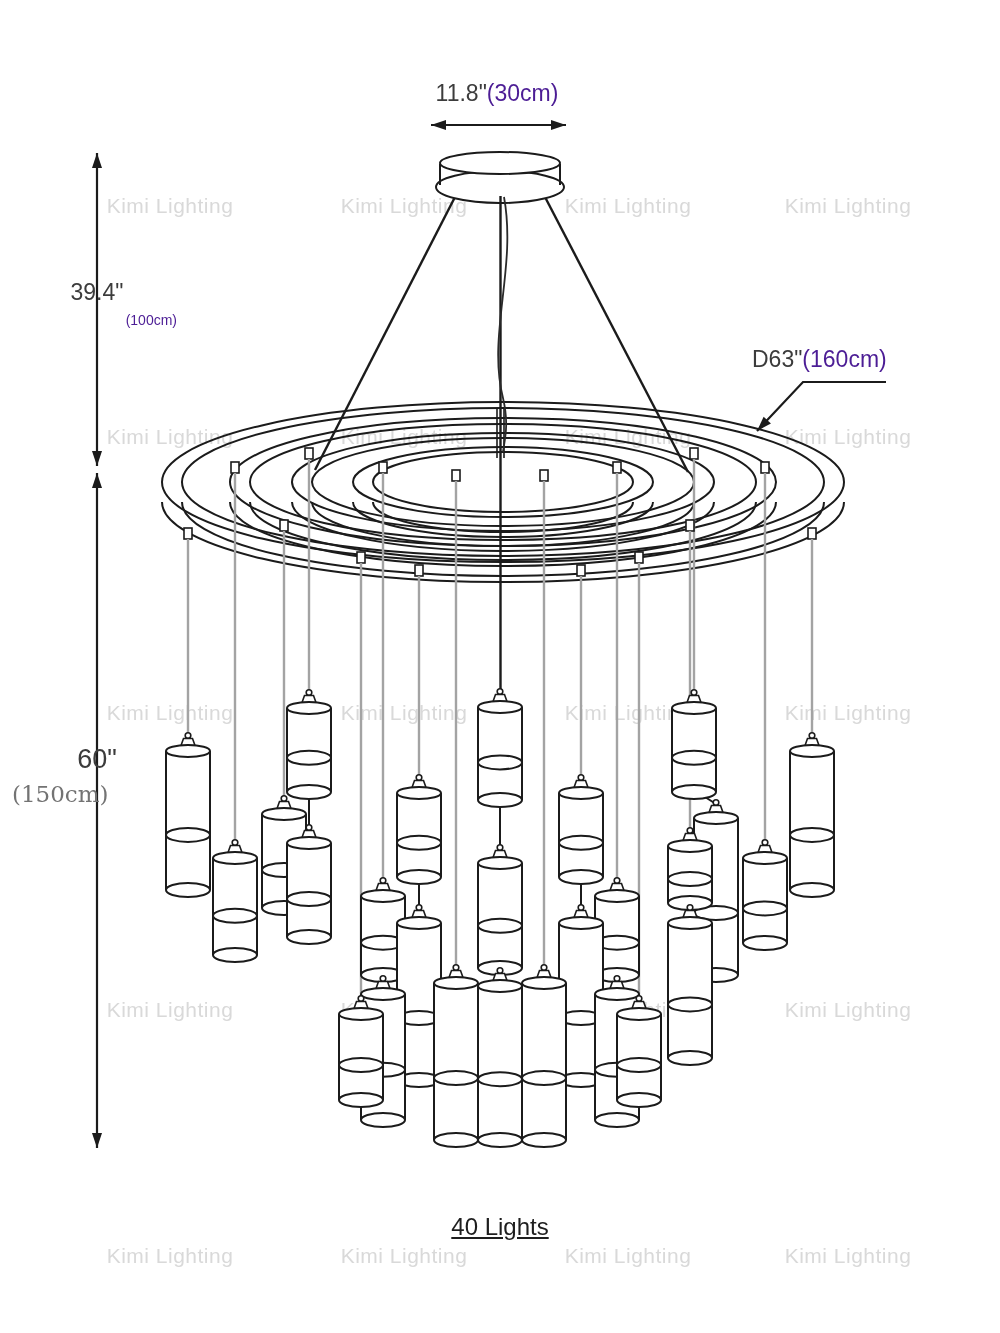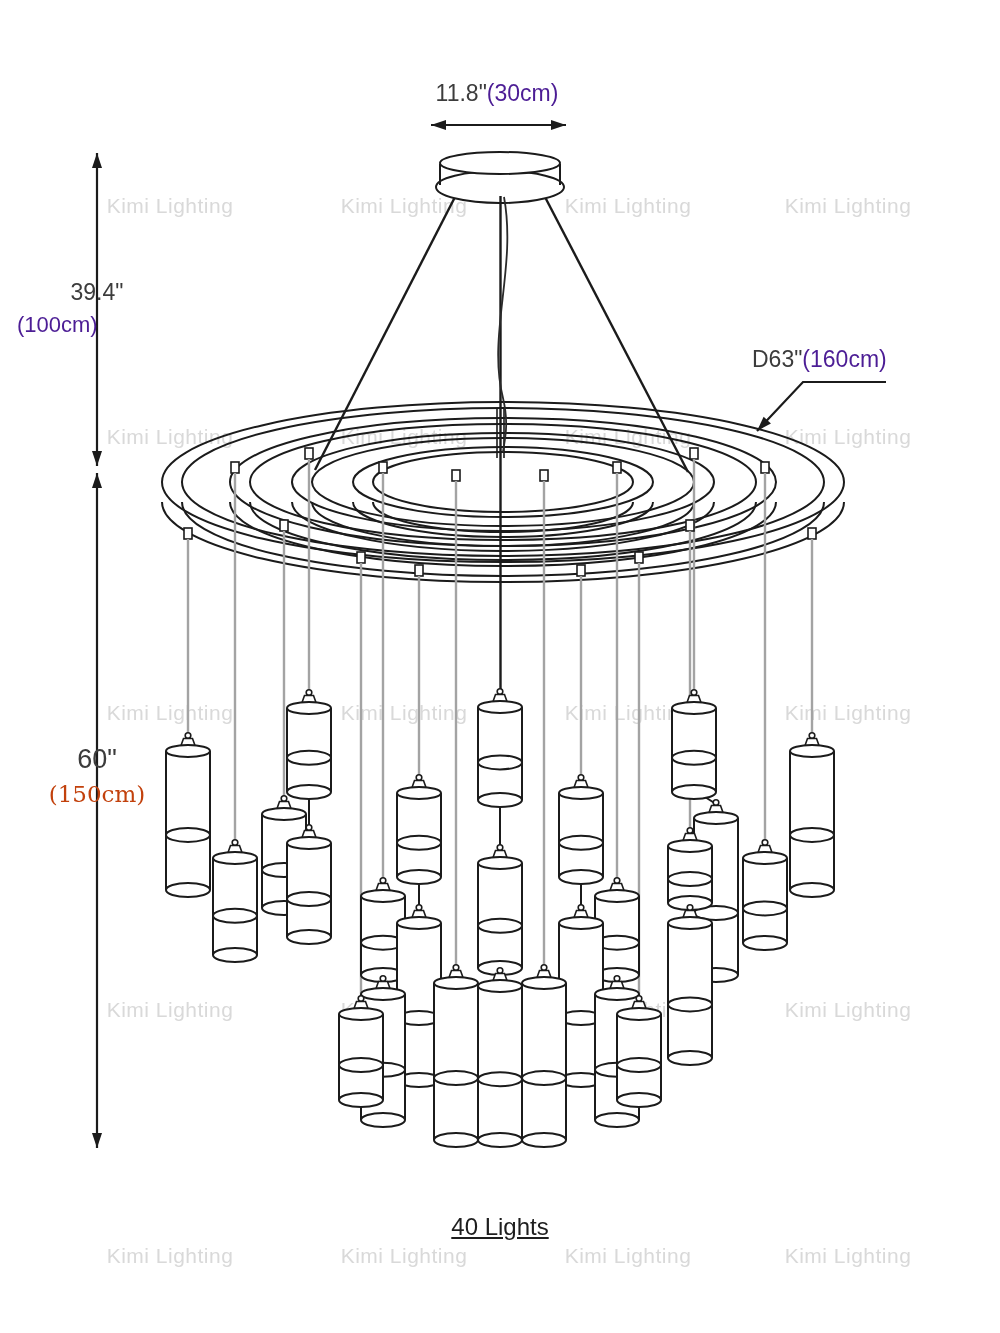--- a/index.html
+++ b/index.html
@@ -7,24 +7,24 @@
          font-family:"Liberation Sans",sans-serif;}
   #wm-layer{position:absolute;inset:0;z-index:1;}
   .wm{position:absolute;transform:translate(-50%,-50%);font-size:21px;letter-spacing:.5px;
       color:#d9d9d9;white-space:nowrap;}
   #drawing{position:absolute;left:0;top:0;z-index:2;}
   .label{position:absolute;z-index:3;white-space:nowrap;}
   .dim-value{color:#3c3c3c;}
   .dim-metric{color:#4c1d95;}
   #dim-canopy{left:347px;top:80px;width:300px;text-align:center;font-size:23px;}
   #dim-drop-val{left:17px;top:279px;width:160px;text-align:center;font-size:23px;}
-  #dim-drop-met{left:17px;top:312px;width:160px;text-align:left;font-size:22px;}
+  #dim-drop-met{left:17px;top:312px;width:160px;text-align:right;font-size:14px;}
   #dim-pend-val{left:17px;top:744px;width:160px;text-align:center;font-size:27px;}
-  #dim-pend-met{left:12px;top:781px;width:170px;text-align:center;font-size:23px;
-                font-family:"DejaVu Serif",serif;color:#c2410c;}
+  #dim-pend-met{left:12px;top:781px;width:170px;font-size:23px;
+                font-family:"DejaVu Serif",serif;color:#737373;}
   #dim-diam{left:752px;top:346px;width:240px;text-align:left;font-size:23px;}
   #title{left:0;top:1213px;width:1000px;text-align:center;font-size:24px;color:#1e1e1e;text-decoration:underline;}
 </style>
 </head>
 <body>
 
 <div id="stage">
   <div id="wm-layer">
       <div class="wm" style="left: 170px; top: 206px;">Kimi Lighting</div>
       <div class="wm" style="left: 404px; top: 206px;">Kimi Lighting</div>

